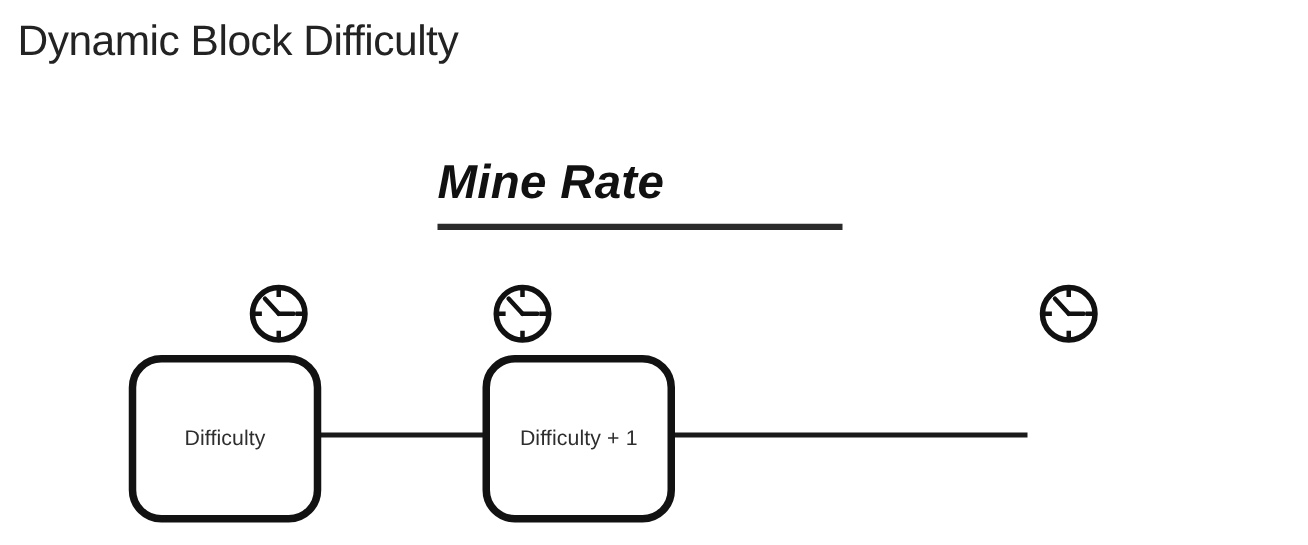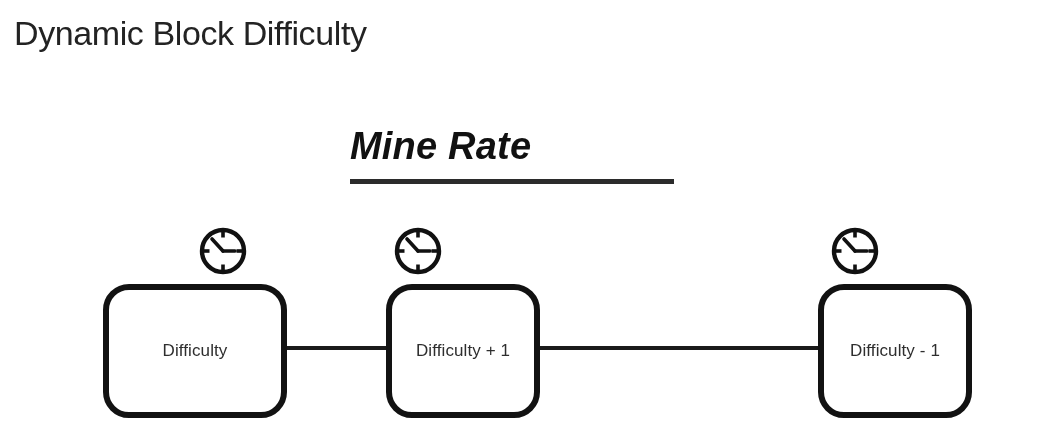--- a/index.html
+++ b/index.html
@@ -86,21 +86,21 @@
     align-items: center;
     justify-content: center;
   }
   .block-label {
     font-size: 17px;
     font-weight: normal;
     color: #2e2e2e;
     white-space: nowrap;
     letter-spacing: 0.1px;
   }
-  #block-0 { left: 103px; top: 284px; width: 184px; height: 134px; }
+  #block-0 { left: 103px; top: 284px; width: 154px; height: 134px; }
   #block-1 { left: 386px; top: 284px; width: 154px; height: 134px; }
   #block-2 { left: 818px; top: 284px; width: 154px; height: 134px; }
 
   
   .clock-icon {
     position: absolute;
     width: 52px;
     height: 52px;
   }
   #clock-0 { left: 197px; top: 225px; }
@@ -120,23 +120,20 @@
   </div>
 
   <div class="connector" id="connector-1"></div>
   <div class="connector" id="connector-2"></div>
 
   <div class="block" id="block-0">
     <span class="block-label">Difficulty</span>
   </div>
   <div class="block" id="block-1">
     <span class="block-label">Difficulty + 1</span>
-  </div>
-  <div class="block" id="block-2">
-    <span class="block-label">Difficulty - 1</span>
   </div>
 
   <svg class="clock-icon" id="clock-0" viewBox="0 0 52 52">
     <circle cx="26" cy="26" r="21" fill="#ffffff" stroke="#111111" stroke-width="4.4"></circle>
     <line x1="26" y1="5.5" x2="26" y2="12.5" stroke="#111111" stroke-width="3.6"></line>
     <line x1="26" y1="39.5" x2="26" y2="46.5" stroke="#111111" stroke-width="3.6"></line>
     <line x1="5.5" y1="26" x2="12.5" y2="26" stroke="#111111" stroke-width="3.6"></line>
     <line x1="39.5" y1="26" x2="46.5" y2="26" stroke="#111111" stroke-width="3.6"></line>
     <line x1="26" y1="26" x2="15" y2="14" stroke="#111111" stroke-width="3.6" stroke-linecap="round"></line>
     <line x1="26" y1="26" x2="38" y2="26" stroke="#111111" stroke-width="3.6" stroke-linecap="round"></line>

